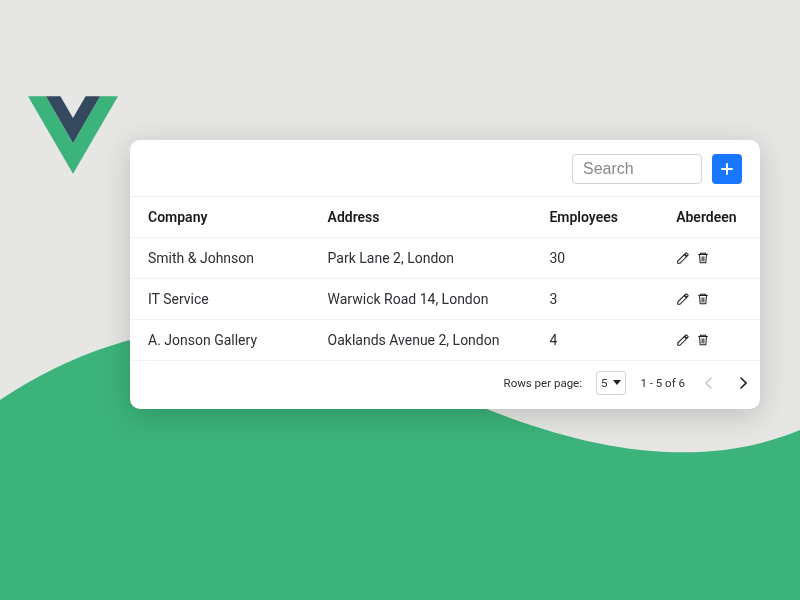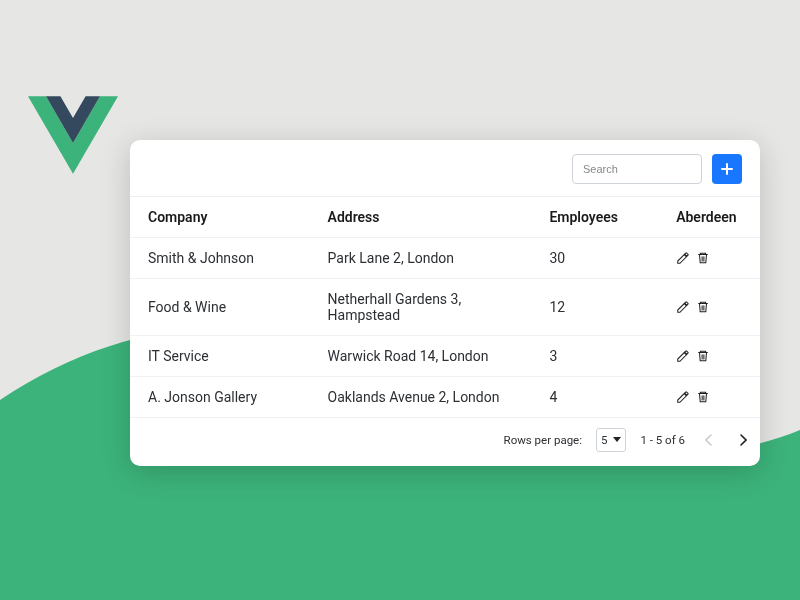--- a/index.html
+++ b/index.html
@@ -39,21 +39,21 @@
     gap: 10px;
     padding: 0 18px 12px 18px;
     border-bottom: 1px solid #eceef0;
   }
   .search {
     height: 30px;
     width: 130px;
     border: 1px solid #cfd4da;
     border-radius: 4px;
     padding: 0 10px;
-    font-size: 11px;
+    font-size: 16px;
     color: #555;
   }
   .search::placeholder { color: #888; }
   .add-btn {
     width: 30px; height: 30px;
     background: #1976ff;
     border: none;
     border-radius: 4px;
     color: #fff;
     display: flex; align-items: center; justify-content: center;
@@ -135,39 +135,20 @@
         <th class="col-address">Address</th>
         <th class="col-emp">Employees</th>
         <th class="col-actions">Aberdeen</th>
       </tr>
     </thead>
     <tbody>
       <tr>
         <td>Smith &amp; Johnson</td>
         <td>Park Lane 2, London</td>
         <td>30</td>
-        <td>
-            <div class="action-cell">
-          <span class="icon-btn">
-                <svg viewBox="0 0 16 16">
-                  <path d="M2 11.5V14h2.5l7.4-7.4-2.5-2.5L2 11.5zM13.7 4.8c.3-.3.3-.7 0-1l-1.5-1.5c-.3-.3-.7-.3-1 0l-1.2 1.2 2.5 2.5 1.2-1.2z" fill="none" stroke="#222" stroke-width="1.2"></path>
-                </svg>
-              </span>
-          <span class="icon-btn">
-                <svg viewBox="0 0 16 16">
-                  <path d="M3 4h10M5 4V2.5h6V4M4 4l.8 9.5h6.4L12 4M7 6.5v5M9 6.5v5" fill="none" stroke="#222" stroke-width="1.2" stroke-linecap="round"></path>
-                </svg>
-              </span>
-        </div>
-          </td>
-      </tr>
-      <tr>
-        <td>Food &amp; Wine</td>
-        <td>Netherhall Gardens 3, Hampstead</td>
-        <td>12</td>
         <td>
             <div class="action-cell">
           <span class="icon-btn">
                 <svg viewBox="0 0 16 16">
                   <path d="M2 11.5V14h2.5l7.4-7.4-2.5-2.5L2 11.5zM13.7 4.8c.3-.3.3-.7 0-1l-1.5-1.5c-.3-.3-.7-.3-1 0l-1.2 1.2 2.5 2.5 1.2-1.2z" fill="none" stroke="#222" stroke-width="1.2"></path>
                 </svg>
               </span>
           <span class="icon-btn">
                 <svg viewBox="0 0 16 16">
                   <path d="M3 4h10M5 4V2.5h6V4M4 4l.8 9.5h6.4L12 4M7 6.5v5M9 6.5v5" fill="none" stroke="#222" stroke-width="1.2" stroke-linecap="round"></path>

